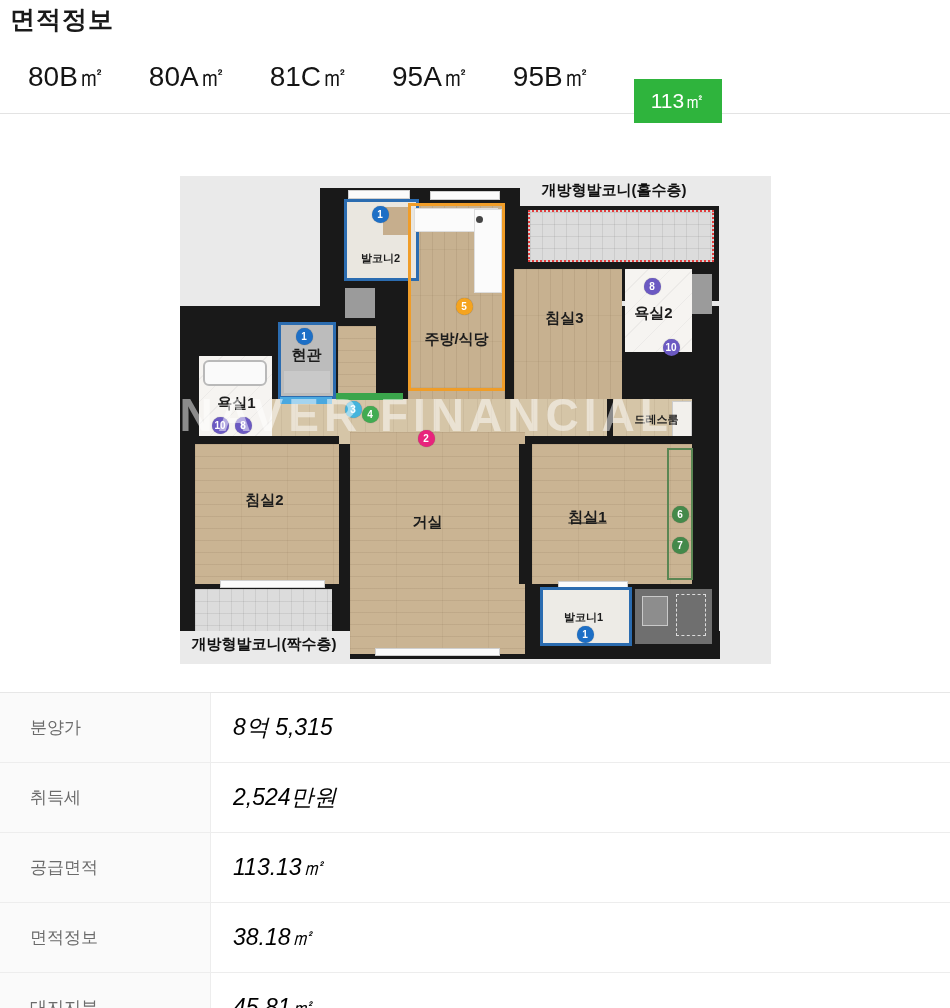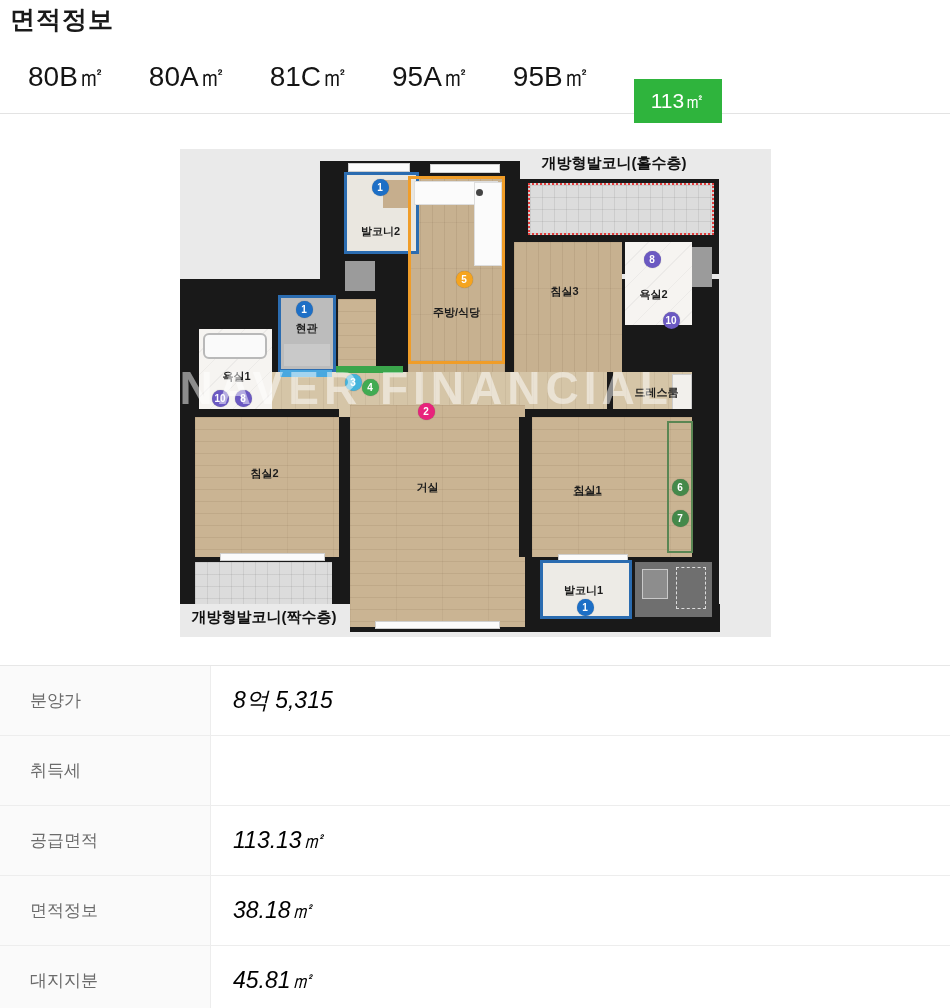--- a/index.html
+++ b/index.html
@@ -6,38 +6,38 @@
   html,body { width:950px; height:1008px; overflow:hidden; background:#fff;
     font-family:"Liberation Sans", sans-serif; color:#222; }
   
   .page-title { font-size:25px; font-weight:bold; color:#1a1a1a; padding:3px 0 0 10px; letter-spacing:1px;}
   
   .tabs { display:flex; align-items:center; gap:43px; padding-left:28px; margin-top:19px; height:44px; }
   .tab { font-size:28px; color:#141414; cursor:pointer; white-space:nowrap; }
   .tab.active { background:#2fb43d; color:#fff; padding:8px 17px; font-size:21px;margin-top:47px; }
   .tabs-divider { margin-top:14px; border-top:1px solid #e3e3e3; width:950px; }
   
-  .plan { position:relative; width:591px; height:488px; margin:35px auto 0 auto; background:#eaeaea; overflow:hidden; }
+  .plan { position:relative; width:591px; height:488px; margin:62px auto 0 auto; background:#eaeaea; overflow:hidden; }
   .abs { position:absolute; }
   .blk { position:absolute; background:#191919; }
   .wood-h { background-color:#cab493;
     background-image:repeating-linear-gradient(180deg, rgba(60,35,10,0.08) 0 1px, transparent 1px 12px),
                      repeating-linear-gradient(90deg, rgba(60,35,10,0.05) 0 1px, transparent 1px 46px); }
   .wood-v { background-color:#c7b190;
     background-image:repeating-linear-gradient(90deg, rgba(60,35,10,0.08) 0 1px, transparent 1px 12px),
                      repeating-linear-gradient(180deg, rgba(60,35,10,0.05) 0 1px, transparent 1px 46px); }
   .wood-light { background-color:#d5c5a7;
     background-image:repeating-linear-gradient(90deg, rgba(60,35,10,0.06) 0 1px, transparent 1px 14px); }
   .tile { background-color:#dcdcdc;
     background-image:repeating-linear-gradient(90deg, rgba(0,0,0,0.07) 0 1px, transparent 1px 12px),
                      repeating-linear-gradient(180deg, rgba(0,0,0,0.07) 0 1px, transparent 1px 12px); }
   .bath { background-color:#f6f4f1;
     background-image:repeating-linear-gradient(135deg, rgba(0,0,0,0.04) 0 1px, transparent 1px 16px); }
   .white-fix { background:#fbfbfb; border:1px solid #cfcfcf; }
-  .rlabel { position:absolute; transform:translate(-50%,-50%); font-size:11px; font-weight:600;
+  .rlabel { position:absolute; transform:translate(-50%,-50%); font-size:15px; font-weight:600;
     color:#1c1c1c; white-space:nowrap; z-index:6; }
   .plan-note { position:absolute; font-size:15px; font-weight:bold; color:#111; white-space:nowrap; z-index:6; }
   .mk { position:absolute; width:17px; height:17px; border-radius:50%; color:#fff; font-size:10px;
     font-weight:bold; display:flex; align-items:center; justify-content:center; z-index:7;
     box-shadow:0 0 1px rgba(0,0,0,0.4); }
   .mk-blue{background:#1d6fc6}.mk-lblue{background:#45b4dc}.mk-green{background:#41ab52}
   .mk-orange{background:#f5a41f}.mk-pink{background:#e8237c}.mk-dgreen{background:#44894a}
   .mk-purple{background:#6b59c2}
   .watermark { position:absolute; left:0; right:0; top:212px; text-align:left; font-size:46px;
     font-weight:bold; letter-spacing:5px; color:rgba(255,255,255,0.5); white-space:nowrap; z-index:9; }
@@ -86,21 +86,21 @@
   <div class="abs" style="left:228px;top:27px;width:97px;height:188px;border:3px solid #f09d28;z-index:4;"></div>
   <div class="abs white-fix" style="left:250px;top:15px;width:70px;height:9px;z-index:2;"></div>
   <div class="abs" style="left:234px;top:32px;width:84px;height:24px;background:#fbfbfb;border:1px solid #ddd;z-index:5;"></div>
   <div class="abs" style="left:294px;top:33px;width:28px;height:84px;background:#fbfbfb;border:1px solid #ddd;z-index:5;"></div>
   <div class="abs" style="left:296px;top:40px;width:7px;height:7px;background:#444;border-radius:50%;z-index:6;"></div>
   <div class="rlabel" style="left:277px;top:163px;">주방/식당</div>
 
   <div class="abs wood-v" style="left:334px;top:93px;width:108px;height:130px;z-index:2;"></div>
   <div class="rlabel" style="left:385px;top:142px;">침실3</div>
   <div class="abs bath" style="left:445px;top:93px;width:67px;height:83px;z-index:2;"></div>
-  <div class="rlabel" style="left:474px;top:145px;">욕실2</div>
+  <div class="rlabel" style="left:474px;top:137px;">욕실2</div>
   <div class="abs wood-light" style="left:432px;top:223px;width:80px;height:45px;z-index:2;"></div>
   <div class="abs" style="left:492px;top:225px;width:20px;height:41px;background:#f2f0ec;border:1px solid #ccc;z-index:3;"></div>
   <div class="rlabel" style="left:477px;top:243px;font-size:11px;">드레스룸</div>
 
   <div class="abs" style="left:98px;top:146px;width:58px;height:77px;background:#bcbcbc;border:3px solid #2b6cb0;z-index:3;">
     <div class="abs" style="left:3px;bottom:3px;width:46px;height:22px;background:#c9c9c9;"></div>
   </div>
   <div class="rlabel" style="left:127px;top:179px;">현관</div>
   <div class="abs wood-h" style="left:158px;top:150px;width:38px;height:68px;z-index:2;"></div>
 
@@ -110,21 +110,21 @@
 
   <div class="abs wood-light" style="left:87px;top:223px;width:345px;height:45px;z-index:1;"></div>
   <div class="blk" style="left:427px;top:223px;width:6px;height:45px;z-index:3;"></div>
 
   <div class="abs" style="left:100px;top:221px;width:52px;height:7px;background:#49a8df;z-index:5;"></div>
   <div class="abs" style="left:156px;top:217px;width:67px;height:7px;background:#3aa54b;z-index:5;"></div>
 
   <div class="abs wood-h" style="left:15px;top:268px;width:144px;height:140px;z-index:2;"></div>
   <div class="rlabel" style="left:85px;top:324px;">침실2</div>
   <div class="abs wood-h" style="left:170px;top:256px;width:175px;height:222px;z-index:2;"></div>
-  <div class="rlabel" style="left:248px;top:338px;">거실</div>
+  <div class="rlabel" style="left:248px;top:346px;">거실</div>
   <div class="abs wood-h" style="left:352px;top:268px;width:160px;height:140px;z-index:2;"></div>
   <div class="rlabel" style="left:408px;top:341px;text-decoration:underline;">침실1</div>
   <div class="abs" style="left:487px;top:272px;width:26px;height:132px;border:2px solid #5a8653;z-index:4;"></div>
 
   <div class="blk" style="left:15px;top:260px;width:144px;height:8px;z-index:3;"></div>
   <div class="blk" style="left:345px;top:260px;width:170px;height:8px;z-index:3;"></div>
   <div class="blk" style="left:159px;top:268px;width:11px;height:140px;z-index:3;"></div>
   <div class="blk" style="left:339px;top:268px;width:13px;height:140px;z-index:3;"></div>
 
   <div class="abs white-fix" style="left:40px;top:404px;width:105px;height:8px;z-index:4;"></div>
@@ -158,20 +158,21 @@
   <div class="watermark">NAVER FINANCIAL</div>
 </div>
 
 <div class="info-table">
   <div class="irow">
     <div class="ilabel">분양가</div>
     <div class="ivalue">8억 5,315</div>
   </div>
   <div class="irow">
     <div class="ilabel">취득세</div>
+    <div class="ivalue">2,524만원</div>
   </div>
   <div class="irow">
     <div class="ilabel">공급면적</div>
     <div class="ivalue">113.13㎡</div>
   </div>
   <div class="irow">
     <div class="ilabel">면적정보</div>
     <div class="ivalue">38.18㎡</div>
   </div>
   <div class="irow">

